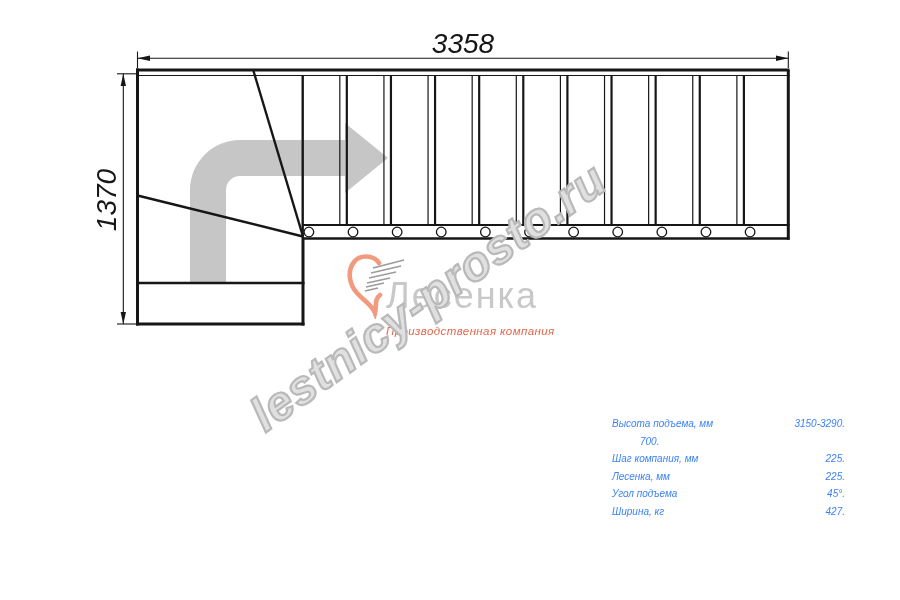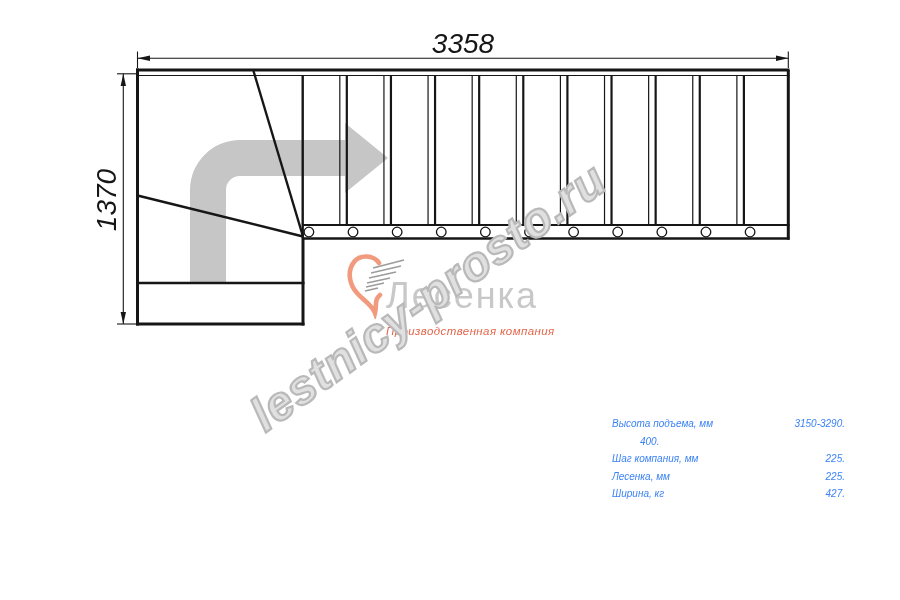--- a/index.html
+++ b/index.html
@@ -138,29 +138,33 @@
   </svg>
   <div class="logo-name">Лесенка</div>
   <div class="logo-tagline">Производственная компания</div>
 
   <div class="specs">
     <div class="spec-row">
       <span class="lbl">Высота подъема, мм</span>
       <span class="val">3150-3290.</span>
     </div>
     <div class="spec-row">
-      <span class="val">400.</span>
+      <span class="val">700.</span>
     </div>
     <div class="spec-row">
       <span class="lbl">Шаг компания, мм</span>
       <span class="val">225.</span>
     </div>
     <div class="spec-row">
       <span class="lbl">Лесенка, мм</span>
       <span class="val">225.</span>
+    </div>
+    <div class="spec-row">
+      <span class="lbl">Угол подъема</span>
+      <span class="val">45°.</span>
     </div>
     <div class="spec-row">
       <span class="lbl">Ширина, кг</span>
       <span class="val">427.</span>
     </div>
   </div>
 
   <div class="watermark">lestnicy-prosto.ru</div>
 
 </div>

